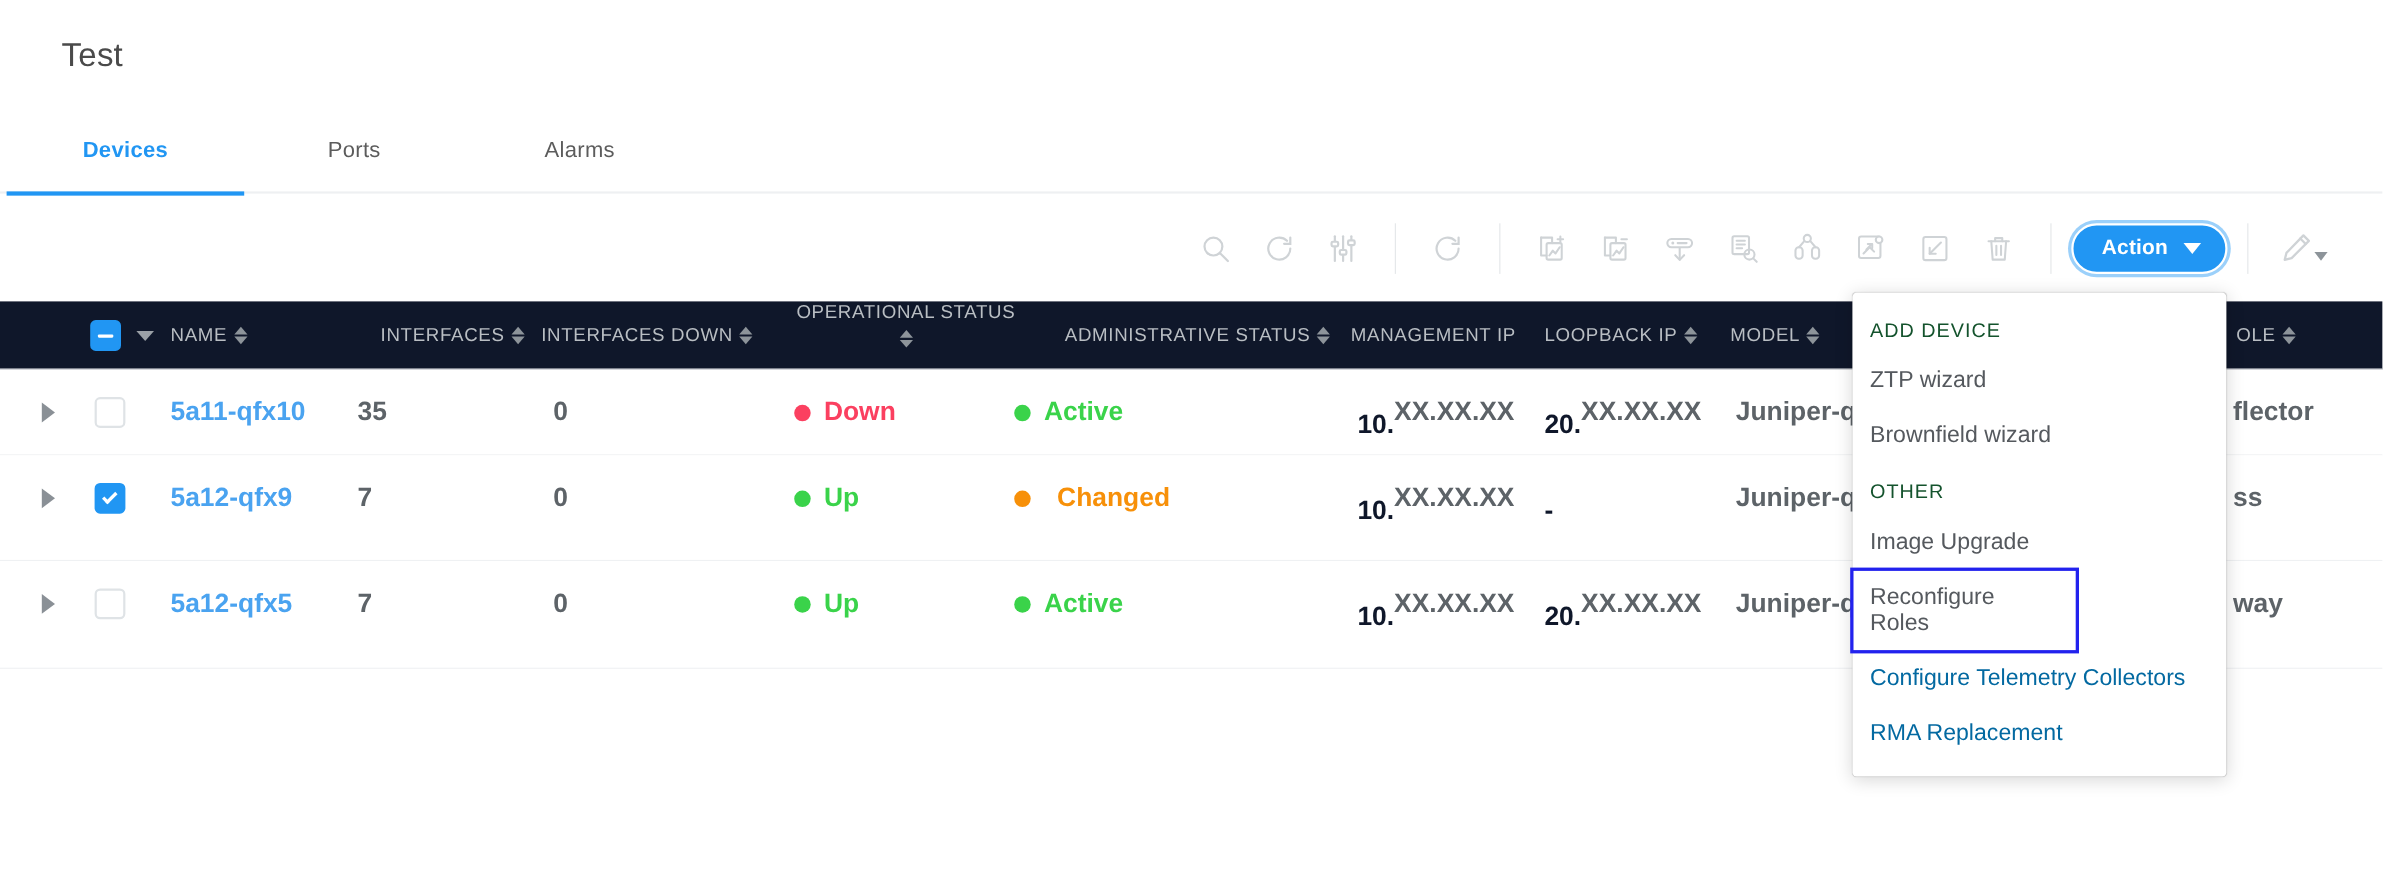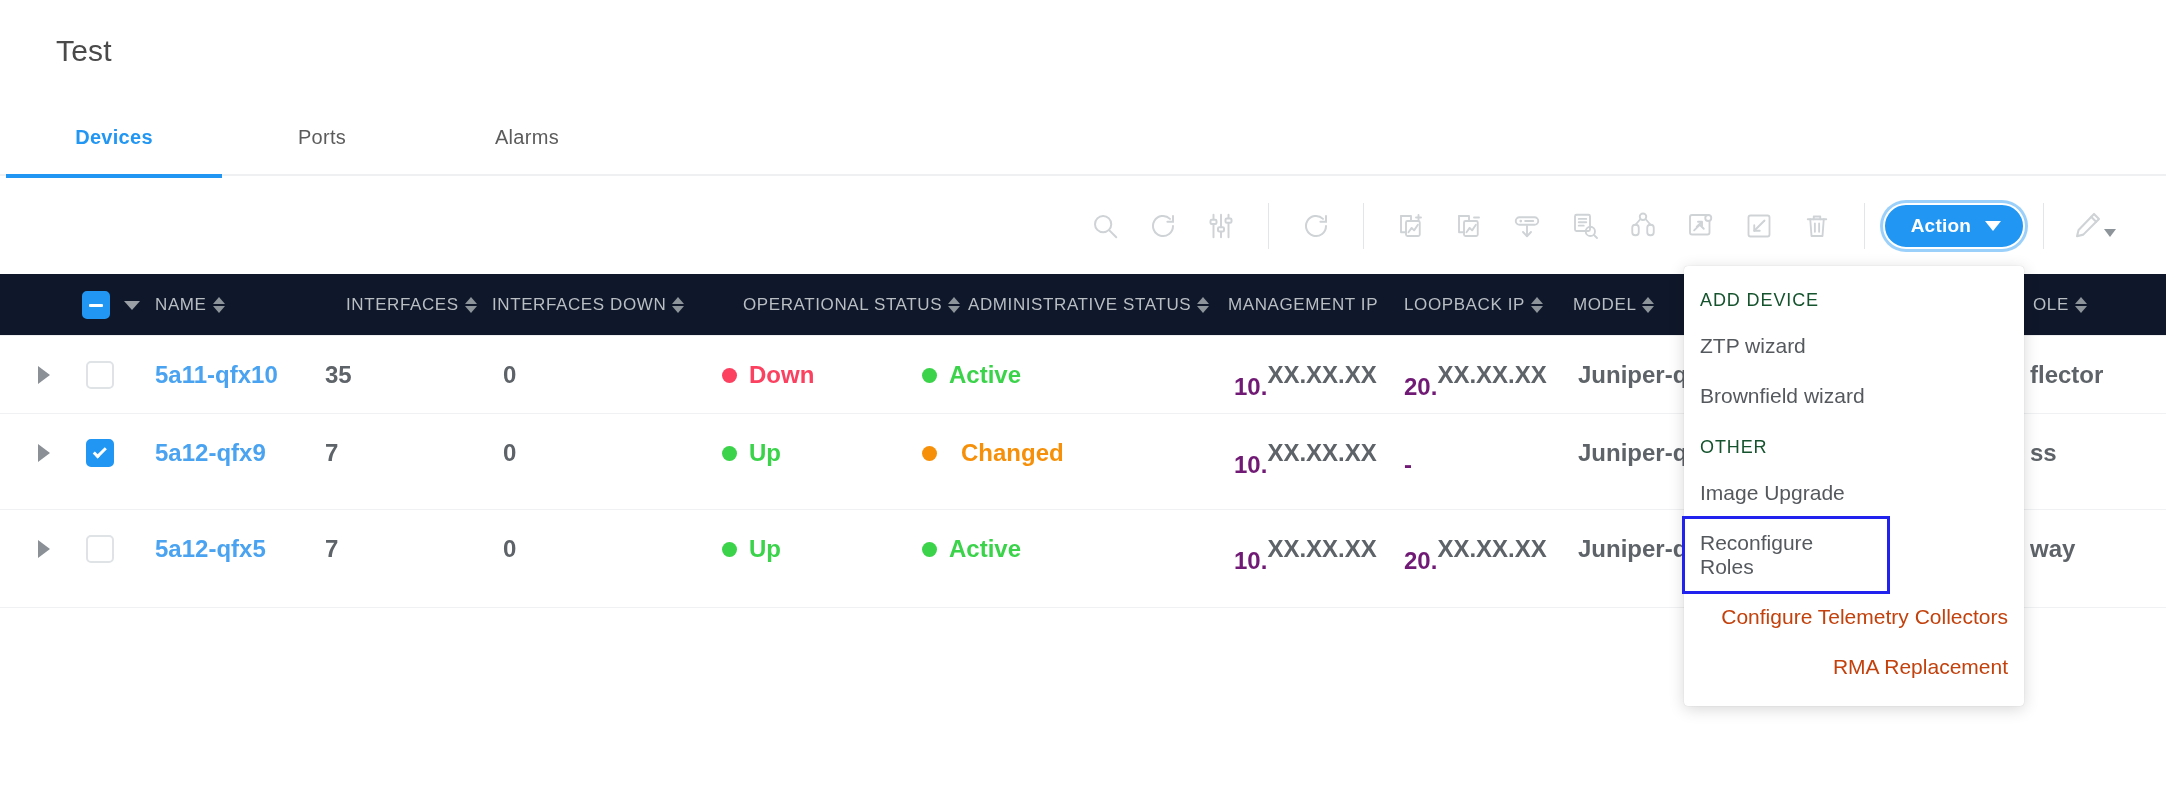--- a/index.html
+++ b/index.html
@@ -134,21 +134,21 @@
     border-left: 12px solid #8a9096;
     cursor: pointer;
   }
   .devlink { color: #4aa3f0; cursor: pointer; }
   .dot { width: 15px; height: 15px; border-radius: 50%; flex:none; }
   .status-up   { color: #3ad34a; }
   .status-down { color: #fb4060; }
   .status-chg  { color: #f79009; }
   .status-act  { color: #3ad34a; }
   .ip { font-family: "Liberation Sans", sans-serif; }
-  .ip .pre { color: #701a75; margin-top: 24px; }
+  .ip .pre { color: #0f172a; margin-top: 24px; }
 
   
   .dropdown {
     position: absolute; left: 1684px; top: 266px;
     width: 340px;
     background: #fff;
     border-radius: 4px;
     box-shadow: 0 3px 16px rgba(0,0,0,.16), 0 0 1px rgba(0,0,0,.2);
     padding: 8px 0 14px 0;
     z-index: 40;
@@ -157,21 +157,21 @@
     padding: 16px 16px 10px 16px;
     font-size: 18px; color: #14532d; letter-spacing: .9px;
     font-weight: 400;
   }
   .dd-item {
     position: relative;
     padding: 13px 16px;
     font-size: 21px; color: #55595e;
     cursor: pointer;
   }
-  .dd-item.disabled { color: #c2410c; cursor: default; text-align: right; }
+  .dd-item.disabled { color: #0369a1; cursor: default; }
   .dd-item.selected {
     outline: 3px solid #2222ee;
     outline-offset: -1px;
     width: 204px;
   }
 </style>
 </head>
 <body>
 
 <div class="page">
@@ -358,21 +358,21 @@
       </div>
 
       <div class="th" style="left:492px;">
         <span>INTERFACES DOWN</span>
         <span class="sort-ico">
             <i class="up"></i>
             <i class="down"></i>
           </span>
       </div>
 
-      <div class="th" style="left:743px;">
+      <div class="th" style="left:724px;flex-direction:column;">
         <span>OPERATIONAL STATUS</span>
         <span class="sort-ico">
             <i class="up"></i>
             <i class="down"></i>
           </span>
       </div>
 
       <div class="th" style="left:968px;">
         <span>ADMINISTRATIVE STATUS</span>
         <span class="sort-ico">

